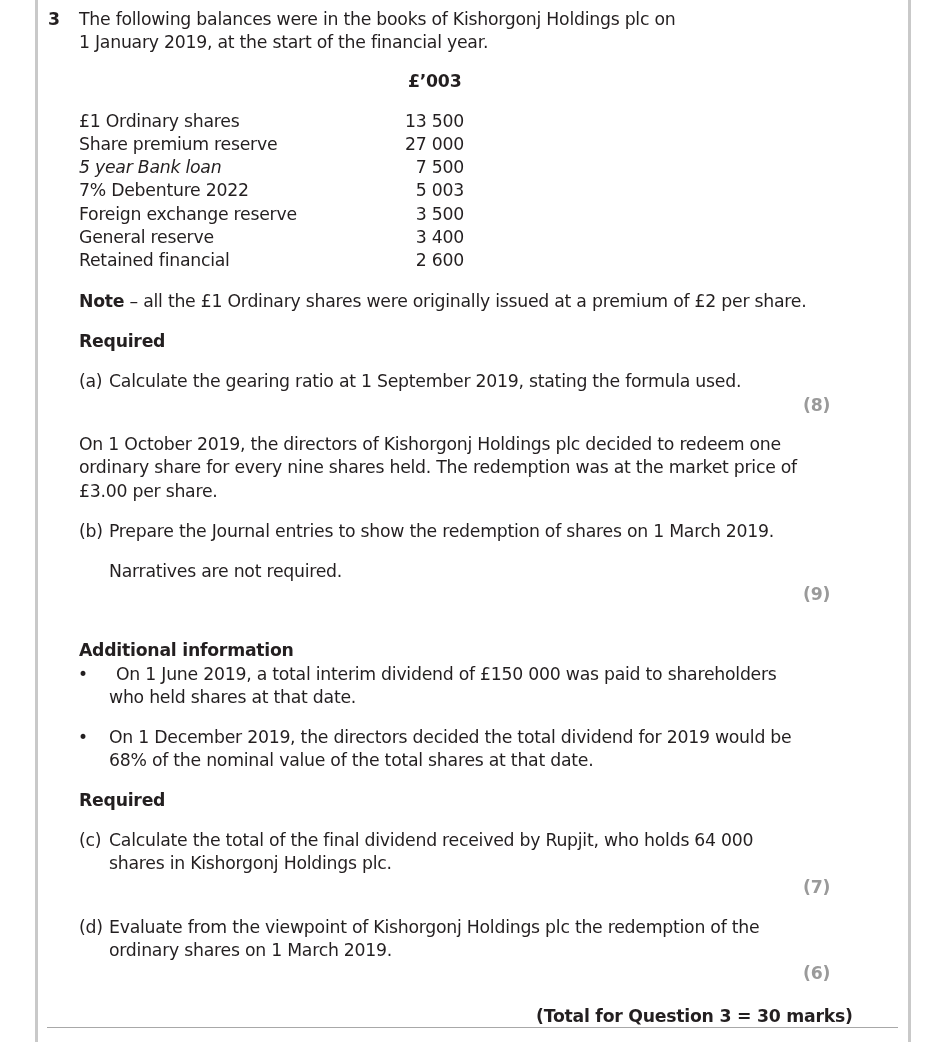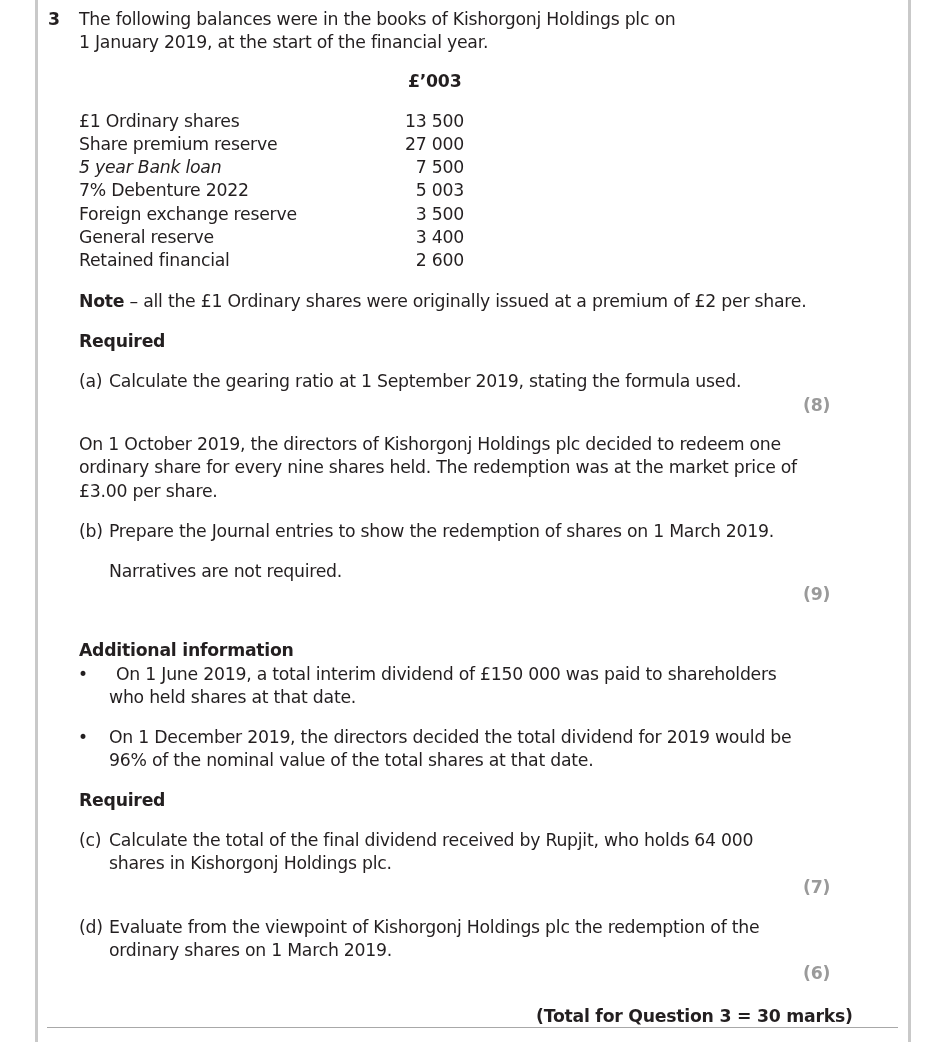--- a/index.html
+++ b/index.html
@@ -62,21 +62,21 @@
 <div class="txt marks" style="left:803px; top:583px;">(9)</div>
 
 <div class="txt b" style="left:79px; top:623px;margin-top:16px;">Additional information</div>
 
 <div class="bullet" style="left:78px; top:664px;">•</div>
 <div class="txt" style="left:109px; top:663px;margin-left:7px;">On 1 June 2019, a total interim dividend of £150 000 was paid to shareholders</div>
 <div class="txt" style="left:109px; top:686px;">who held shares at that date.</div>
 
 <div class="bullet" style="left:78px; top:727px;">•</div>
 <div class="txt" style="left:109px; top:726px;">On 1 December 2019, the directors decided the total dividend for 2019 would be</div>
-<div class="txt" style="left:109px; top:749px;">96% of the nominal value of the total shares at that date.</div>
+<div class="txt" style="left:109px; top:749px;">68% of the nominal value of the total shares at that date.</div>
 
 <div class="txt b" style="left:79px; top:789px;">Required</div>
 
 <div class="txt" style="left:79px; top:829px;">(c)</div>
 <div class="txt" style="left:109px; top:829px;">Calculate the total of the final dividend received by Rupjit, who holds 64 000</div>
 <div class="txt" style="left:109px; top:852px;">shares in Kishorgonj Holdings plc.</div>
 <div class="txt marks" style="left:803px; top:876px;">(7)</div>
 
 <div class="txt" style="left:79px; top:916px;">(d)</div>
 <div class="txt" style="left:109px; top:916px;">Evaluate from the viewpoint of Kishorgonj Holdings plc the redemption of the</div>

